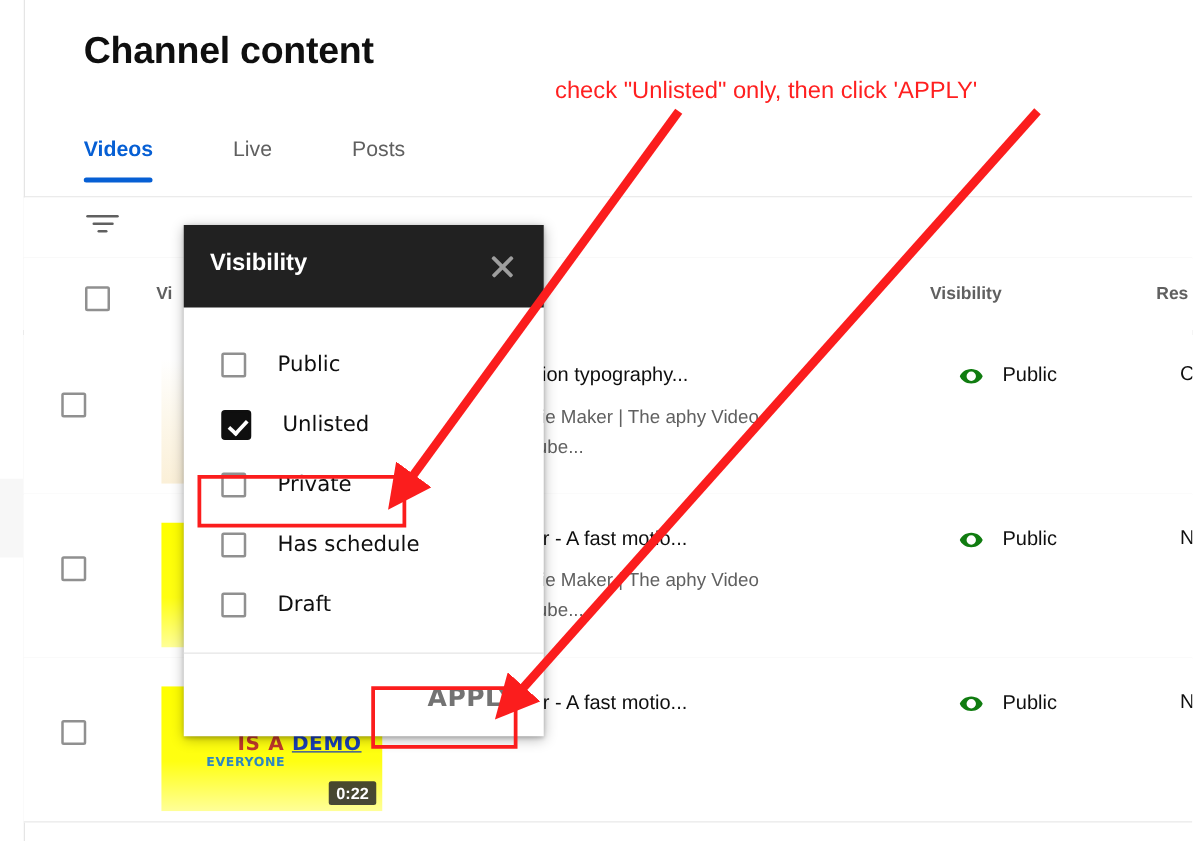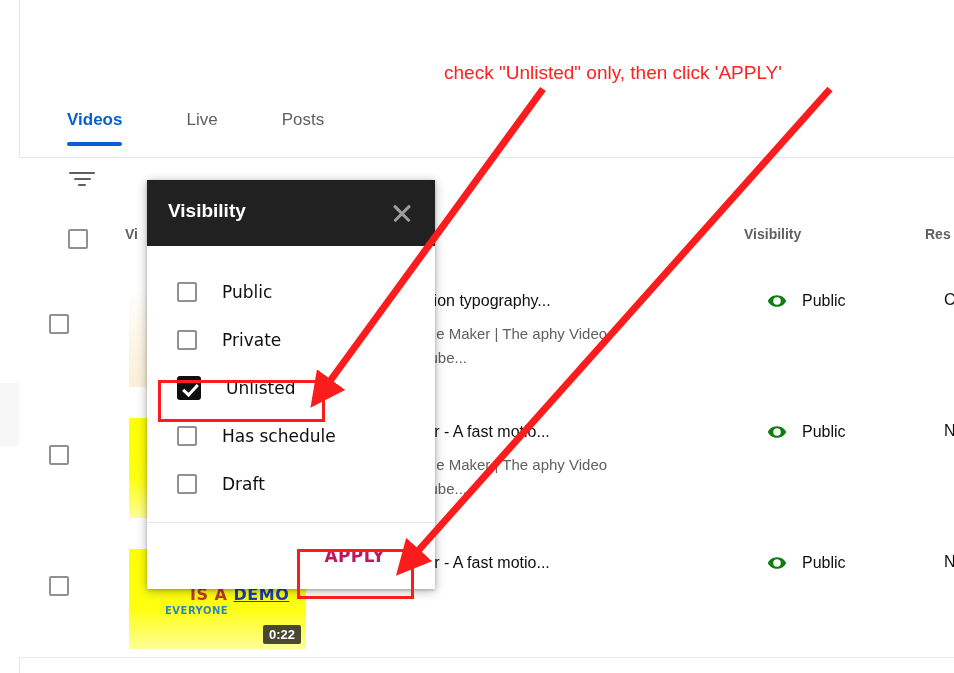--- a/index.html
+++ b/index.html
@@ -306,23 +306,23 @@
     border-width: 0 3px 3px 0;
     transform: rotate(43deg);
   }
   .dialog-footer {
     border-top: 1px solid #e5e5e5;
     height: 66px;
     position: relative;
   }
   .apply-btn {
     position: absolute;
-    right: 44px; top: 15px;
-    color: #be185d;
-    font-size: 17px;
+    right: 16px; top: 15px;
+    color: #737373;
+    font-size: 20px;
     font-weight: bold;
     letter-spacing: 0.4px;
     padding: 8px 6px;
     cursor: pointer;
     font-family: "DejaVu Sans", sans-serif;
   }
 
   
   .annot-text {
     position: absolute;
@@ -350,20 +350,21 @@
 </style>
 </head>
 <body>
 
 <div id="screen">
 
   <div class="left-rail">
     <div class="rail-hl"></div>
   </div>
 
+  <div class="page-title">Channel content</div>
 
   <div class="tabs">
     <div class="tab active">Videos</div>
     <div class="tab">Live</div>
     <div class="tab">Posts</div>
   </div>
   <div class="tabs-underline"></div>
 
   <div class="filter-bar">
     <div class="filter-icon">
@@ -440,26 +441,26 @@
     <div class="dialog-header">
       <div class="dialog-title">Visibility</div>
       <div class="dialog-close"></div>
     </div>
     <div class="dialog-body">
       <div class="opt">
         <div class="chk"></div>
         <div class="opt-label">Public</div>
       </div>
       <div class="opt">
+        <div class="chk checked"></div>
+        <div class="opt-label">Unlisted</div>
+      </div>
+      <div class="opt">
         <div class="chk"></div>
         <div class="opt-label">Private</div>
-      </div>
-      <div class="opt">
-        <div class="chk checked"></div>
-        <div class="opt-label">Unlisted</div>
       </div>
       <div class="opt">
         <div class="chk"></div>
         <div class="opt-label">Has schedule</div>
       </div>
       <div class="opt">
         <div class="chk"></div>
         <div class="opt-label">Draft</div>
       </div>
     </div>

